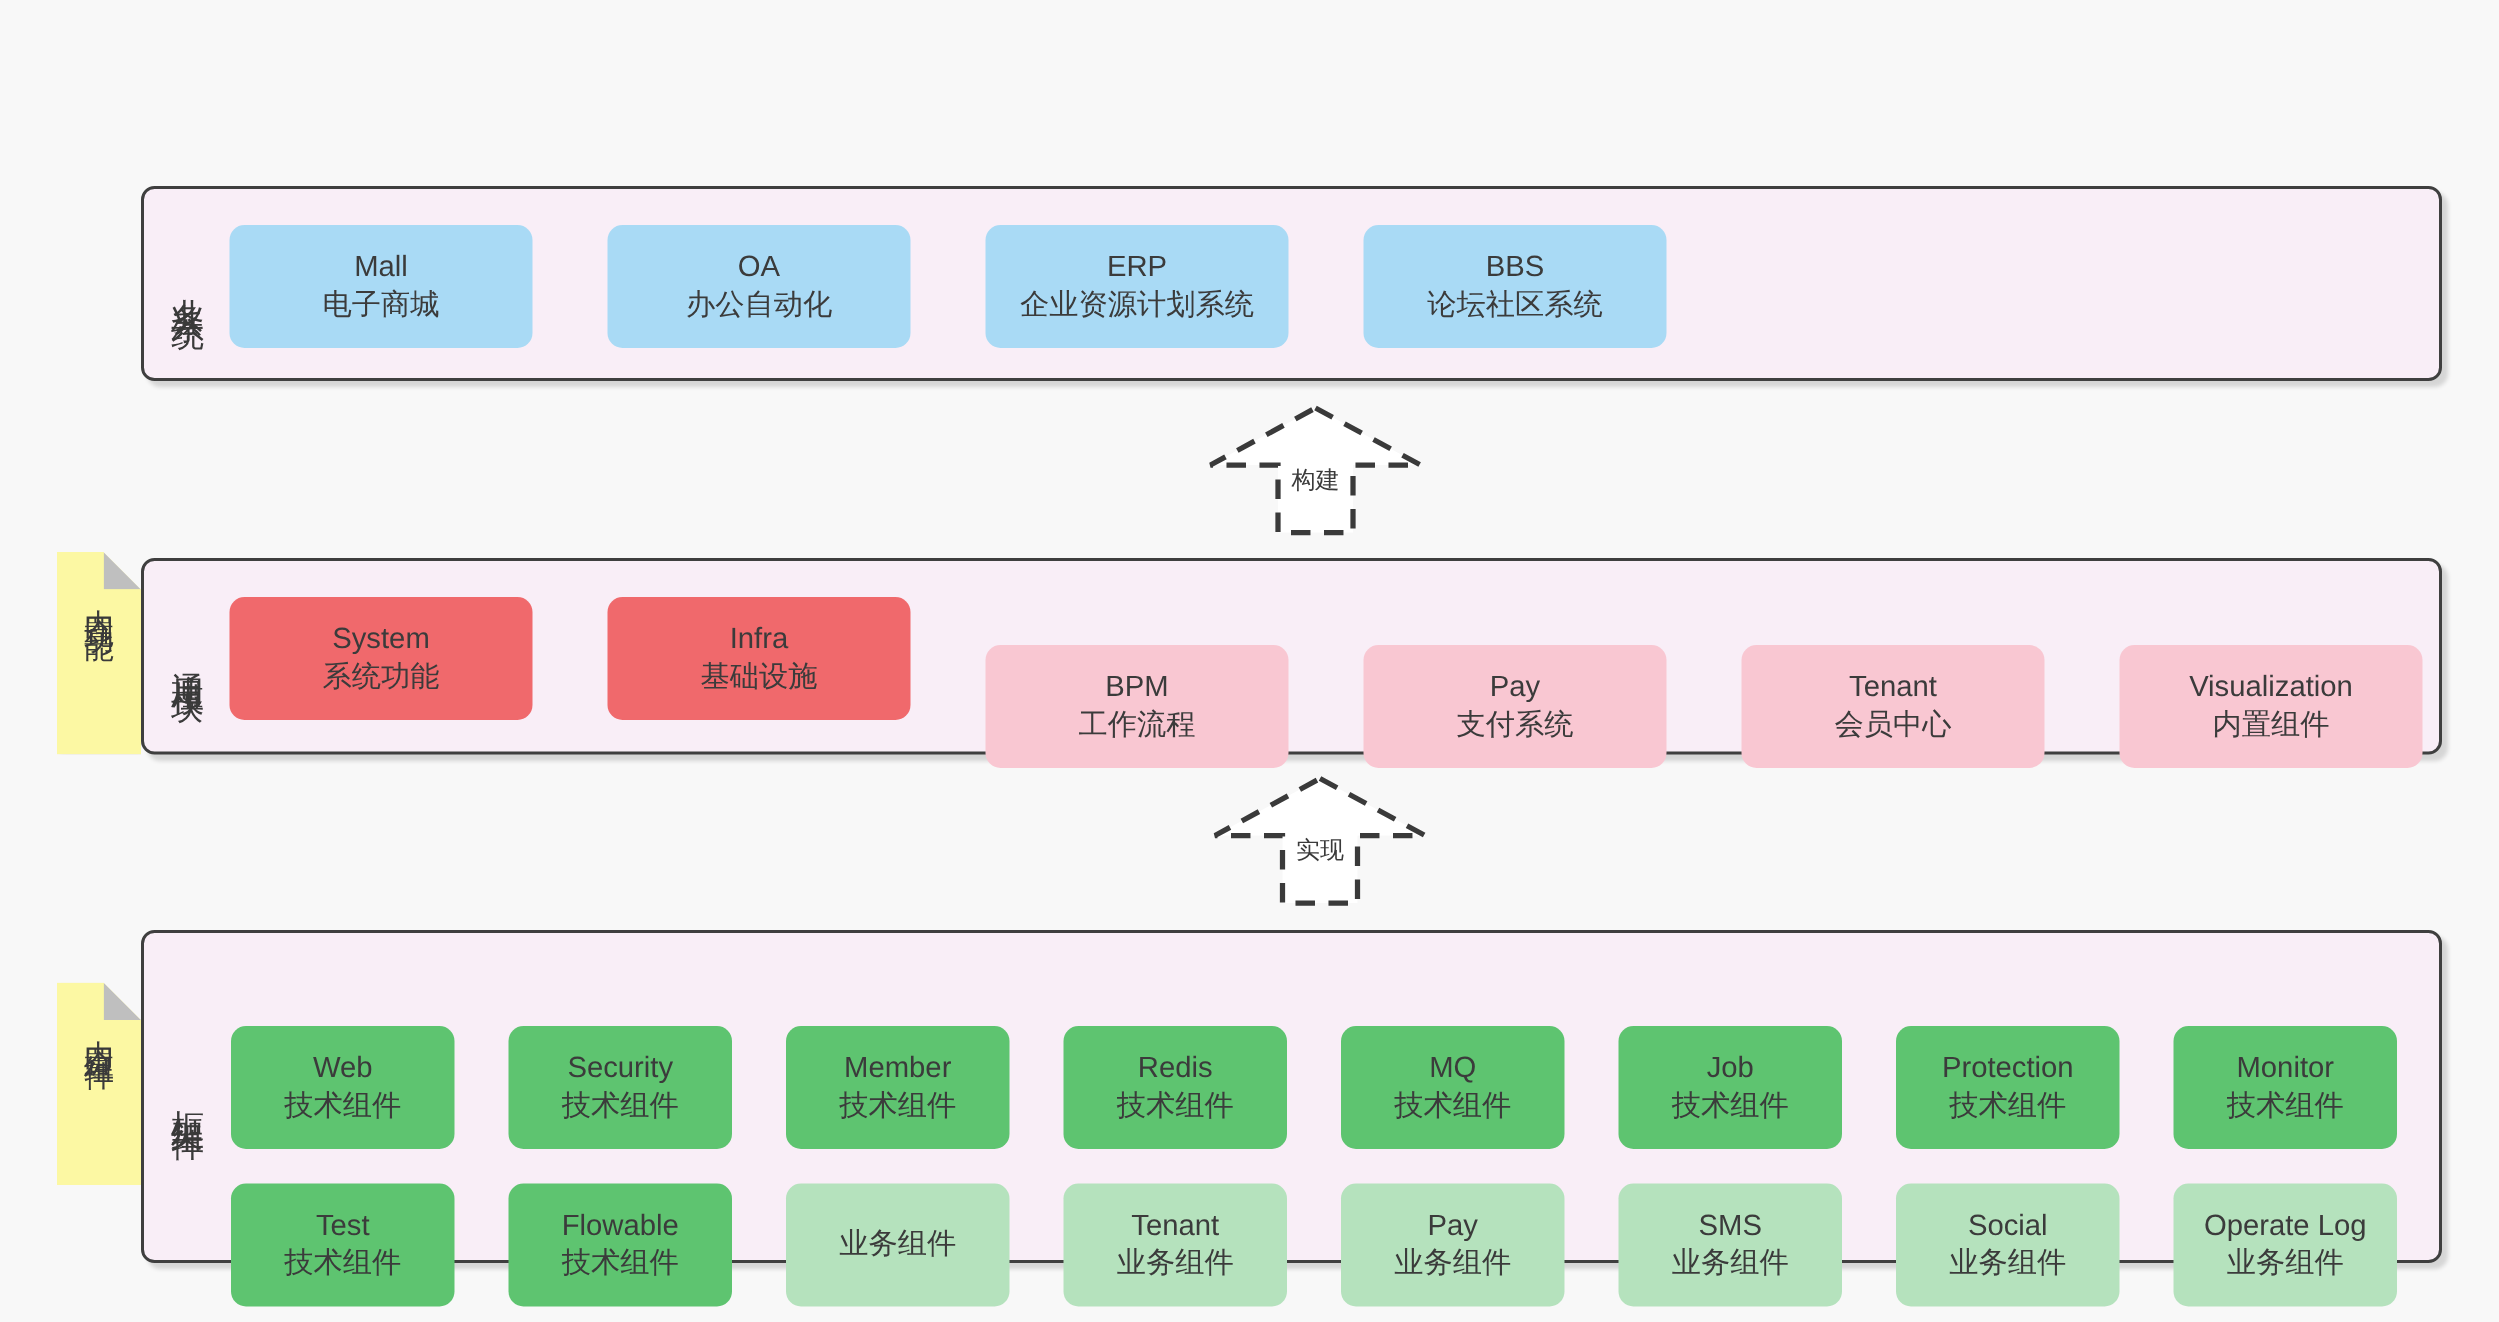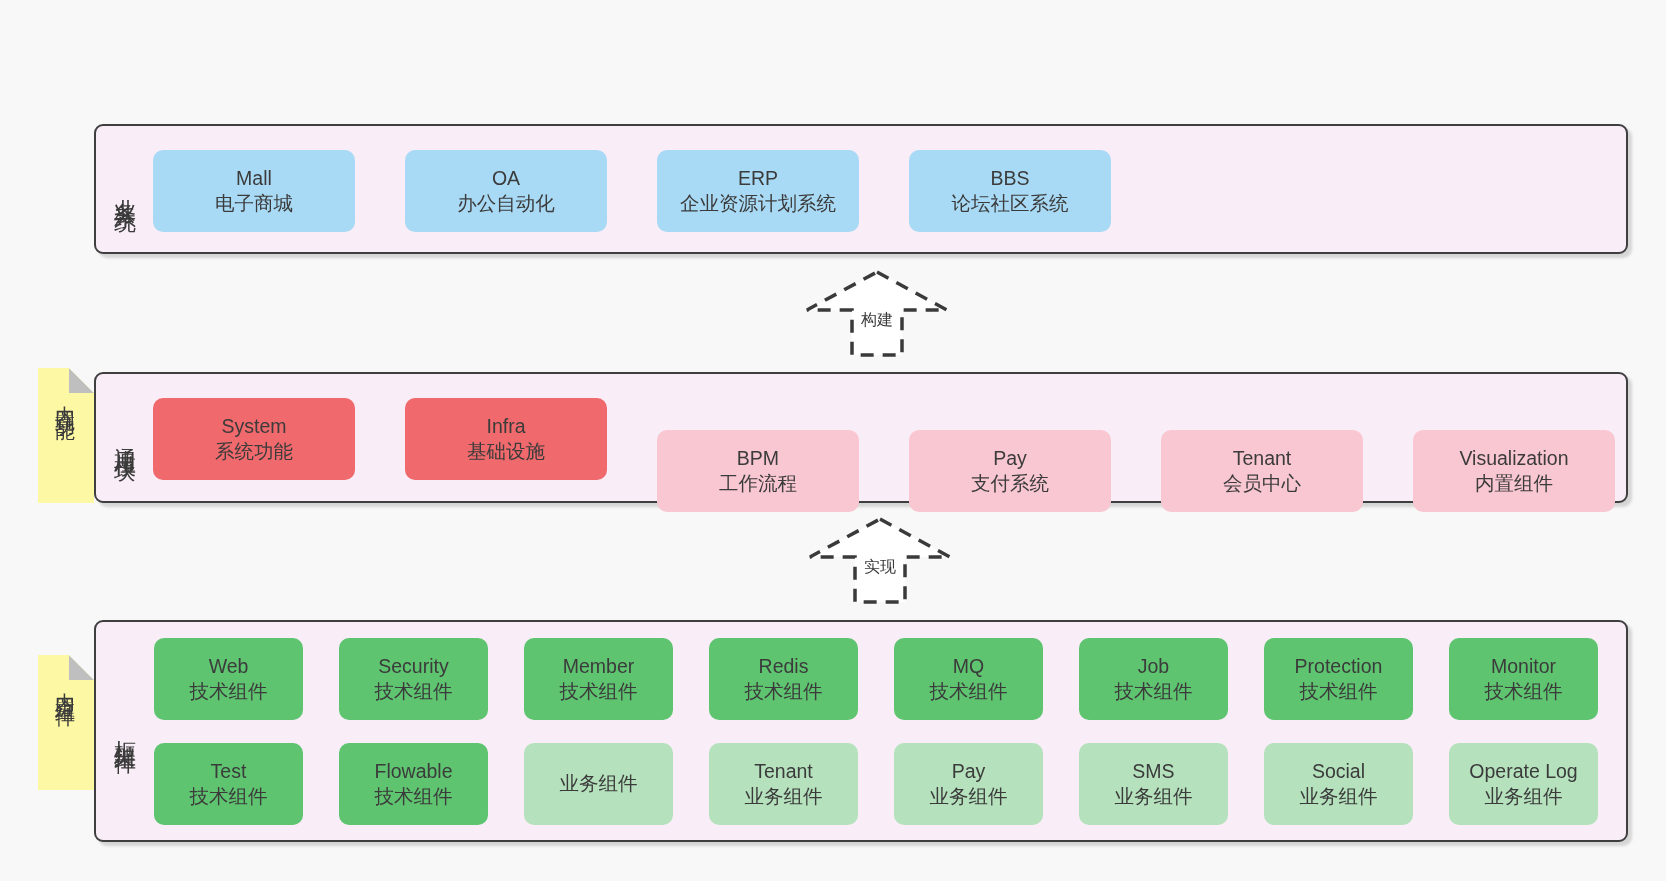--- a/index.html
+++ b/index.html
@@ -40,21 +40,21 @@
     font-size: 22px;
     letter-spacing: 4px;
     color: var(--text, #3a3a3a);
     white-space: nowrap;
   }
 
   .box-row { position: absolute; display: flex; }
   .row-six   { left: 57px; top: 24px; gap: 50px; }
   .row-six .box { width: 202px; height: 82px; }
   .row-eight { left: 58px; gap: 36px; }
-  .row-eight .box { width: 149px; height: 82px; }
+  .row-eight .box { width: 149px; height: 82px; margin-top: 46px; }
   #row-tech { top: 16px; }
   #row-biz  { top: 121px; }
 
   .box {
     box-sizing: border-box;
     border-radius: 10px;
     display: flex;
     flex-direction: column;
     align-items: center;
     justify-content: center;

